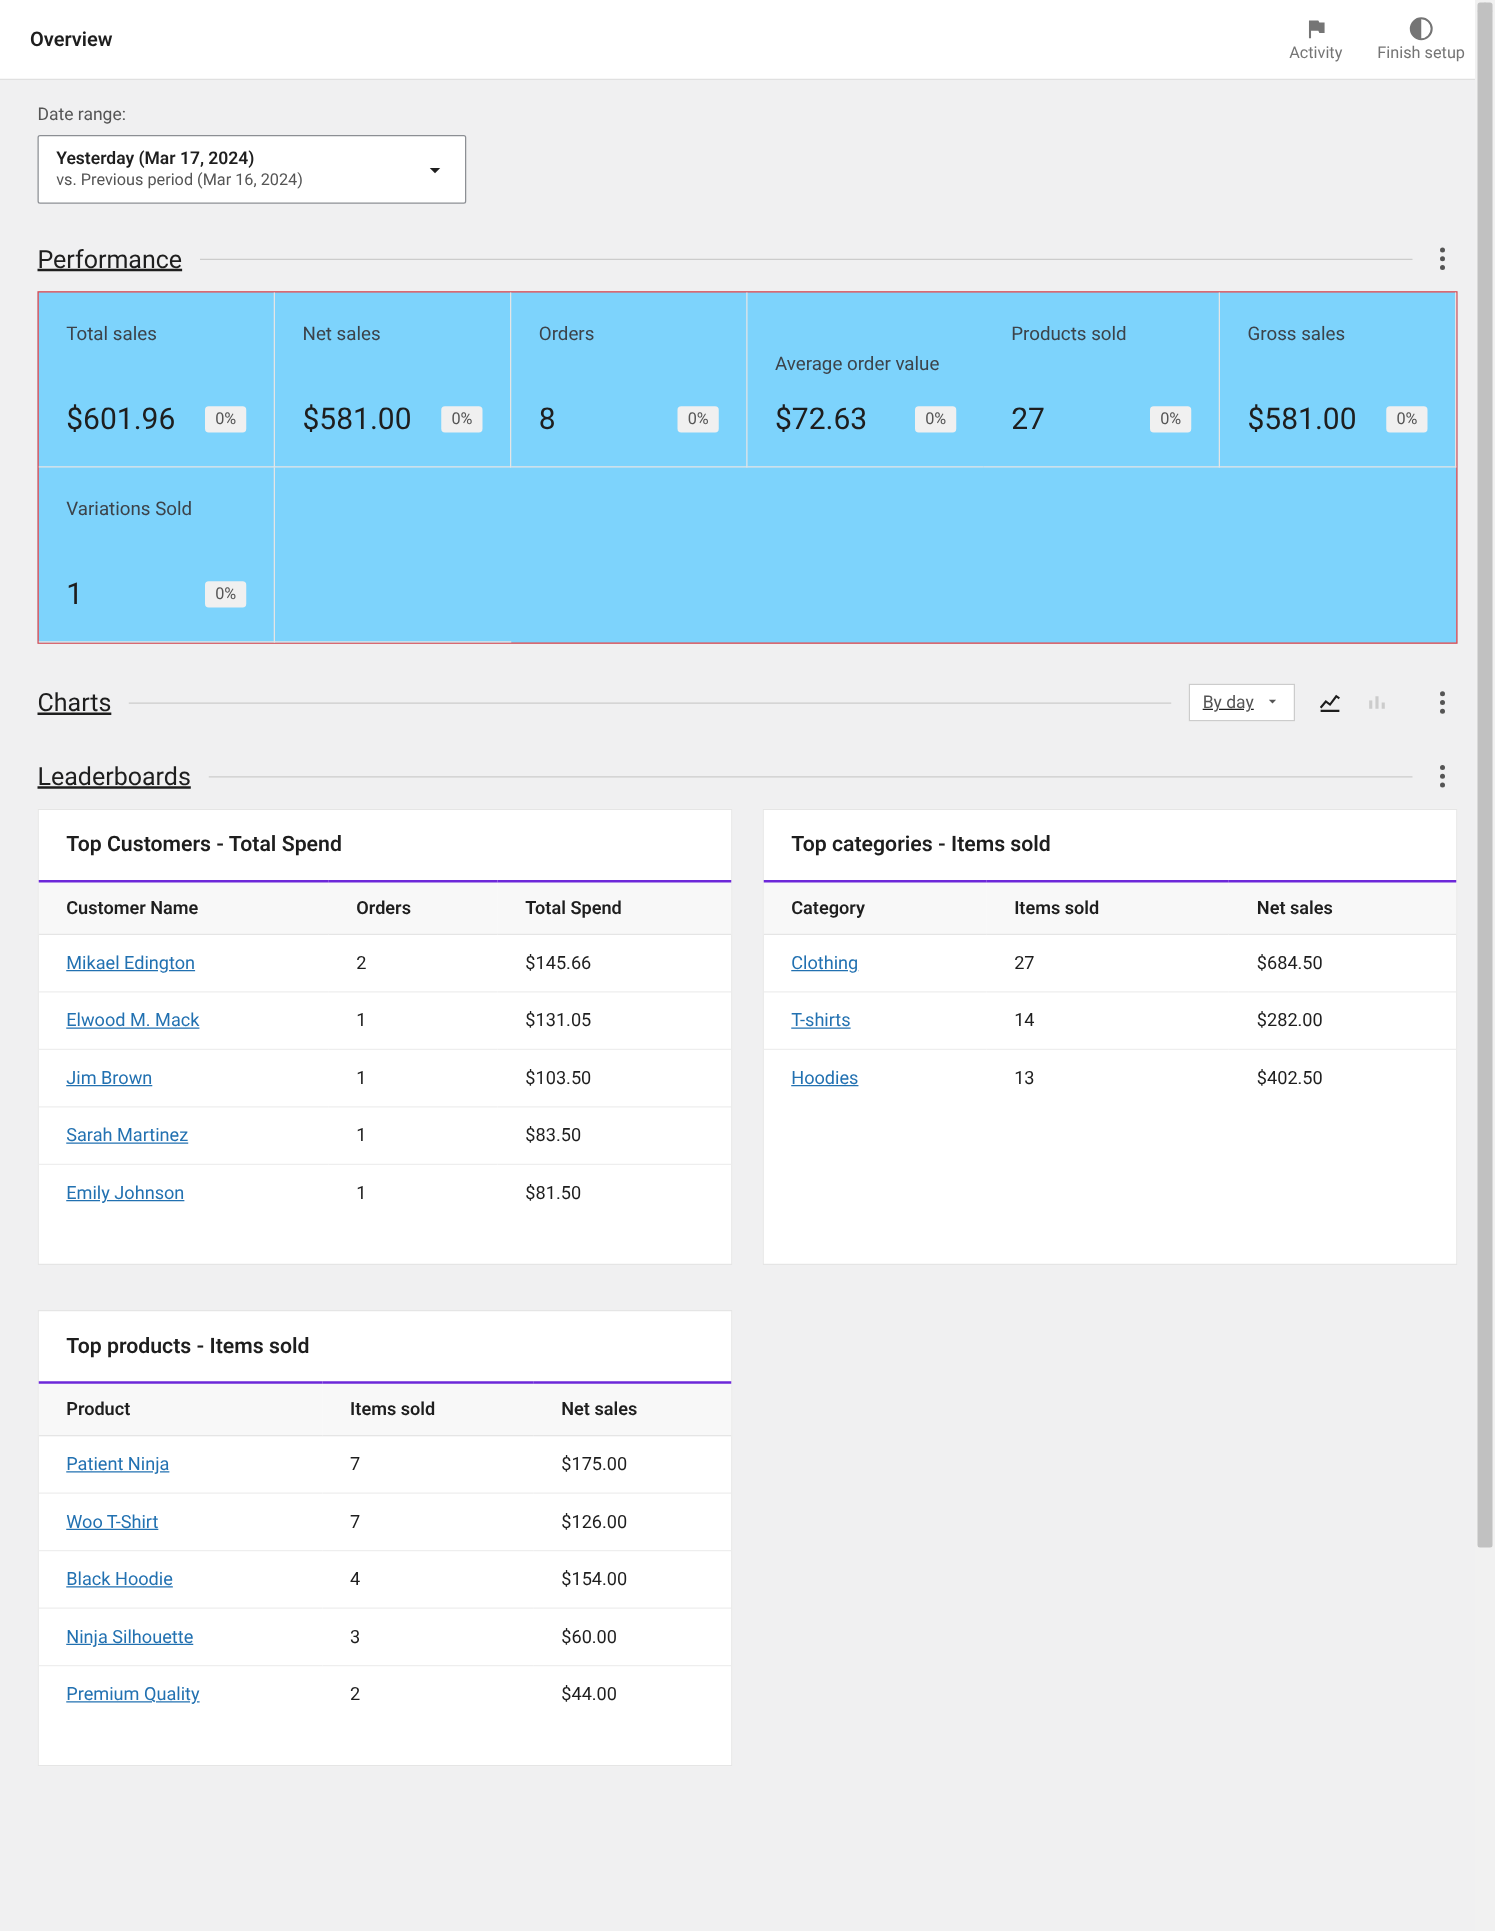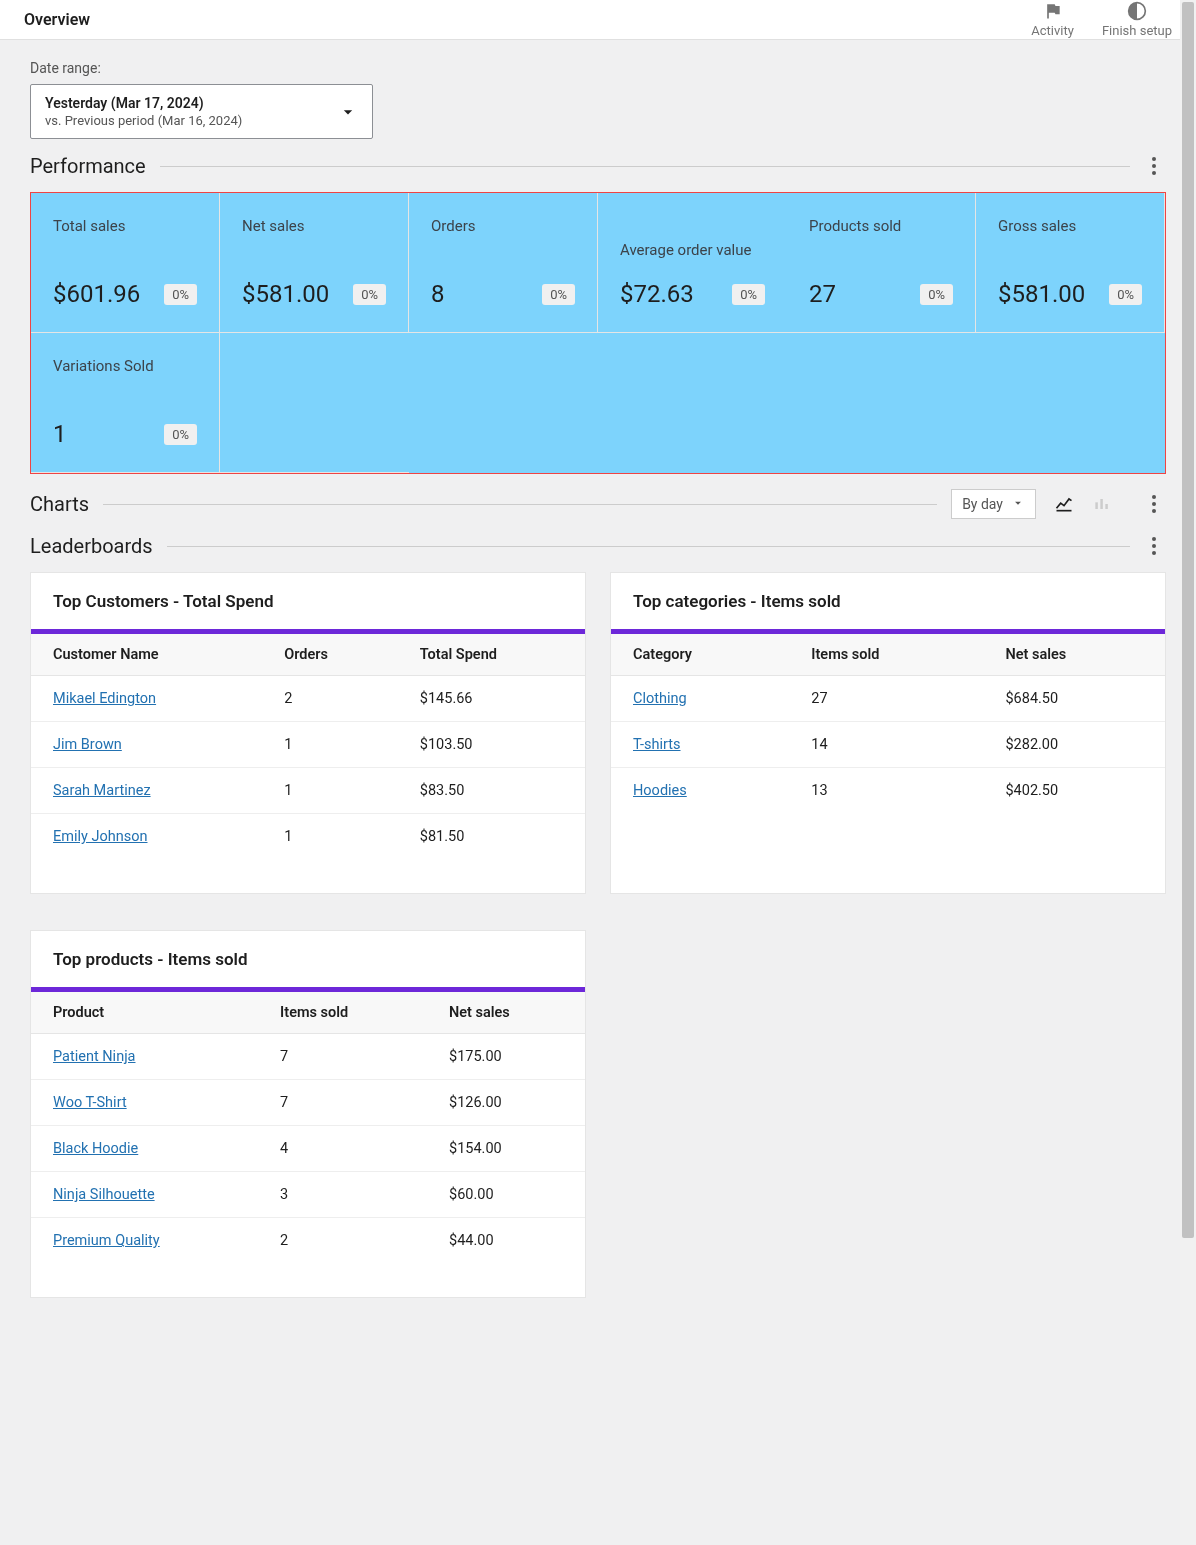--- a/index.html
+++ b/index.html
@@ -8,21 +8,21 @@
       background: #f0f0f1;
       color: #1e1e1e;
       width: 1196px;
     }
     .header {
       background: #fff;
       display: flex;
       align-items: center;
       justify-content: space-between;
       padding: 0 24px;
-      height: 40px;
+      height: 64px;
       border-bottom: 1px solid #e0e0e0;
     }
     .header-title { font-size: 16px; font-weight: 600; color: #1e1e1e; }
     .header-actions { display: flex; gap: 28px; }
     .header-action { display: flex; flex-direction: column; align-items: center; font-size: 13px; color: #757575; cursor: pointer; gap: 2px; }
     .header-action svg { width: 20px; height: 20px; fill: #757575; }
     .main { padding: 20px 30px 40px 30px; }
     .date-label { font-size: 14px; color: #555; margin-bottom: 8px; }
     .date-picker {
       background: #fff;
@@ -32,21 +32,21 @@
       width: 343px;
       display: flex;
       justify-content: space-between;
       align-items: center;
       cursor: pointer;
     }
     .dp-primary { font-size: 14px; font-weight: 600; }
     .dp-secondary { font-size: 13px; color: #555; margin-top: 2px; }
     .chevron { width: 20px; height: 20px; }
     .section-header {
-      display: flex; align-items: center; margin-top: 15px; margin-bottom: 14px;
+      display: flex; align-items: center; margin-top: 32px; margin-bottom: 14px; text-decoration: underline;
     }
     .section-title { font-size: 20px; font-weight: 400; color: #1e1e1e; }
     .section-rule { flex: 1; height: 1px; background: #ccc; margin-left: 14px; }
     .kebab { width: 24px; display: flex; flex-direction: column; align-items: center; gap: 3px; margin-left: 12px; cursor: pointer; }
     .kebab span { width: 4px; height: 4px; border-radius: 50%; background: #555; }
     .perf-grid {
       display: grid; grid-template-columns: repeat(6,1fr);
       border: 1px solid #ef4444; background: #7dd3fc;
     }
     .perf-cell {
@@ -69,21 +69,21 @@
     .leaderboards-grid {
       display: grid; grid-template-columns: 1fr 1fr; gap: 24px; margin-top: 0;
     }
     .card {
       background: #fff; border: 1px solid #e5e5e5;
     }
     .card-title { padding: 18px 22px; font-size: 17px; font-weight: 600; }
     table { width: 100%; border-collapse: collapse; }
     thead th {
       text-align: left; font-size: 14.5px; font-weight: 600; padding: 12px 22px;
-      background: #f8f8f8; border-top: 5px solid #6d28d9; border-bottom: 1px solid #e5e5e5;
+      background: #f8f8f8; border-top: 2px solid #6d28d9; border-bottom: 1px solid #e5e5e5;
     }
     tbody td { padding: 14px 22px; font-size: 14.5px; border-bottom: 1px solid #eee; }
     tbody tr:last-child td { border-bottom: none; }
     td a, .link { color: #2271b1; text-decoration: underline; cursor: pointer; }
     .tfoot-spacer { height: 34px; }
     .lb-bottom { margin-top: 36px; }
     .scrollbar-track {
       position: fixed; top: 0; right: 0; width: 16px; height: 100vh; background: #f1f1f1;
     }
     .scrollbar-thumb { position: absolute; right: 2px; top: 2px; width: 12px; height: 80%; background: #c1c1c1; border-radius: 2px; }
@@ -235,20 +235,25 @@
               <th>Total Spend</th>
             </tr>
           </thead>
         <tbody id="tc-body">
             <tr>
               <td><a>Mikael Edington</a></td>
               <td>2</td>
               <td>$145.66</td>
             </tr>
             <tr>
+              <td><a>Elwood M. Mack</a></td>
+              <td>1</td>
+              <td>$131.05</td>
+            </tr>
+            <tr>
               <td><a>Jim Brown</a></td>
               <td>1</td>
               <td>$103.50</td>
             </tr>
             <tr>
               <td><a>Sarah Martinez</a></td>
               <td>1</td>
               <td>$83.50</td>
             </tr>
             <tr>

